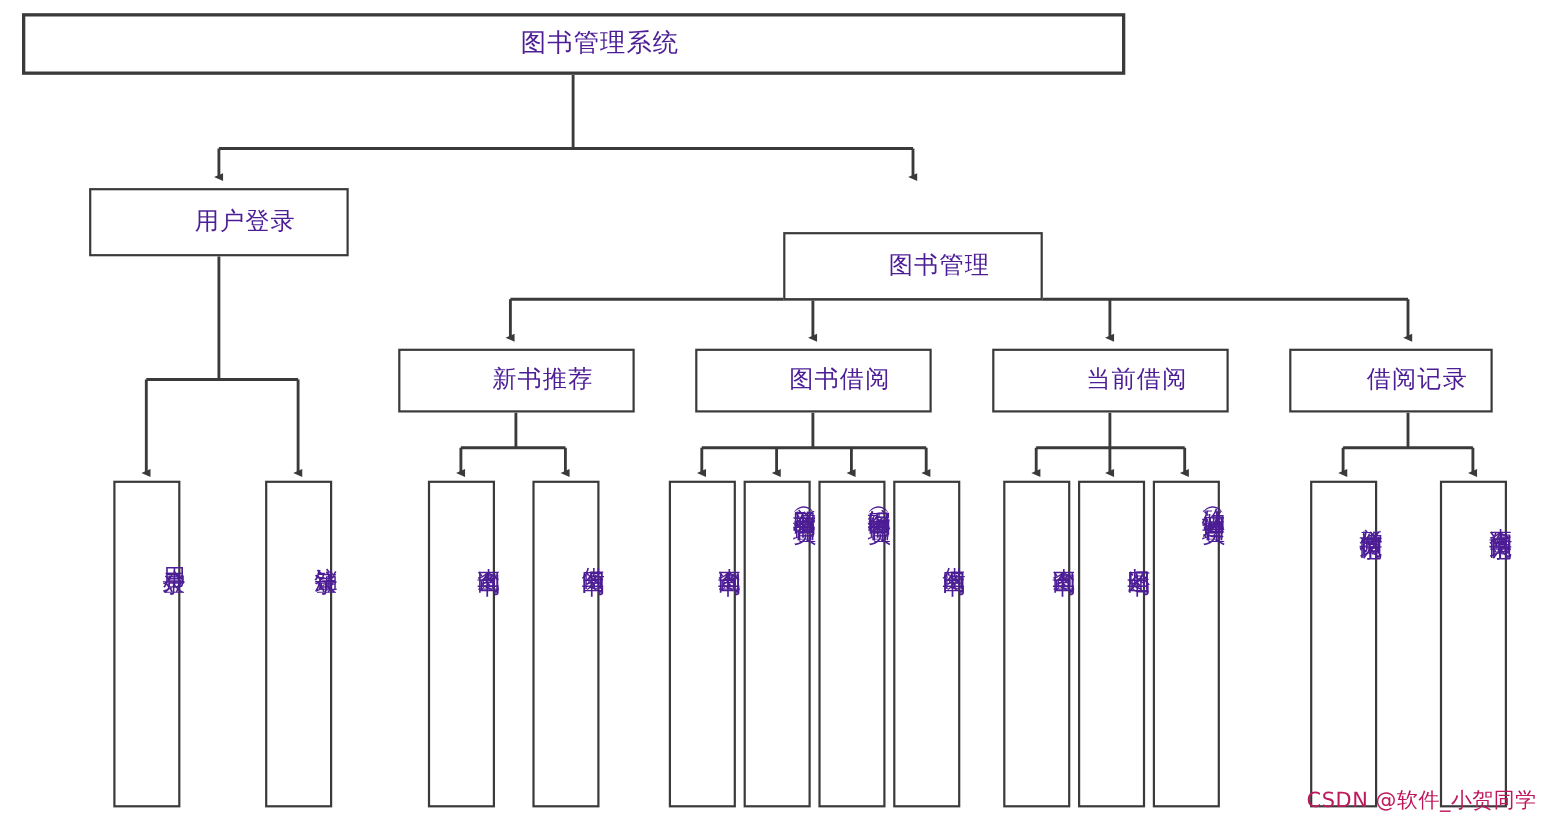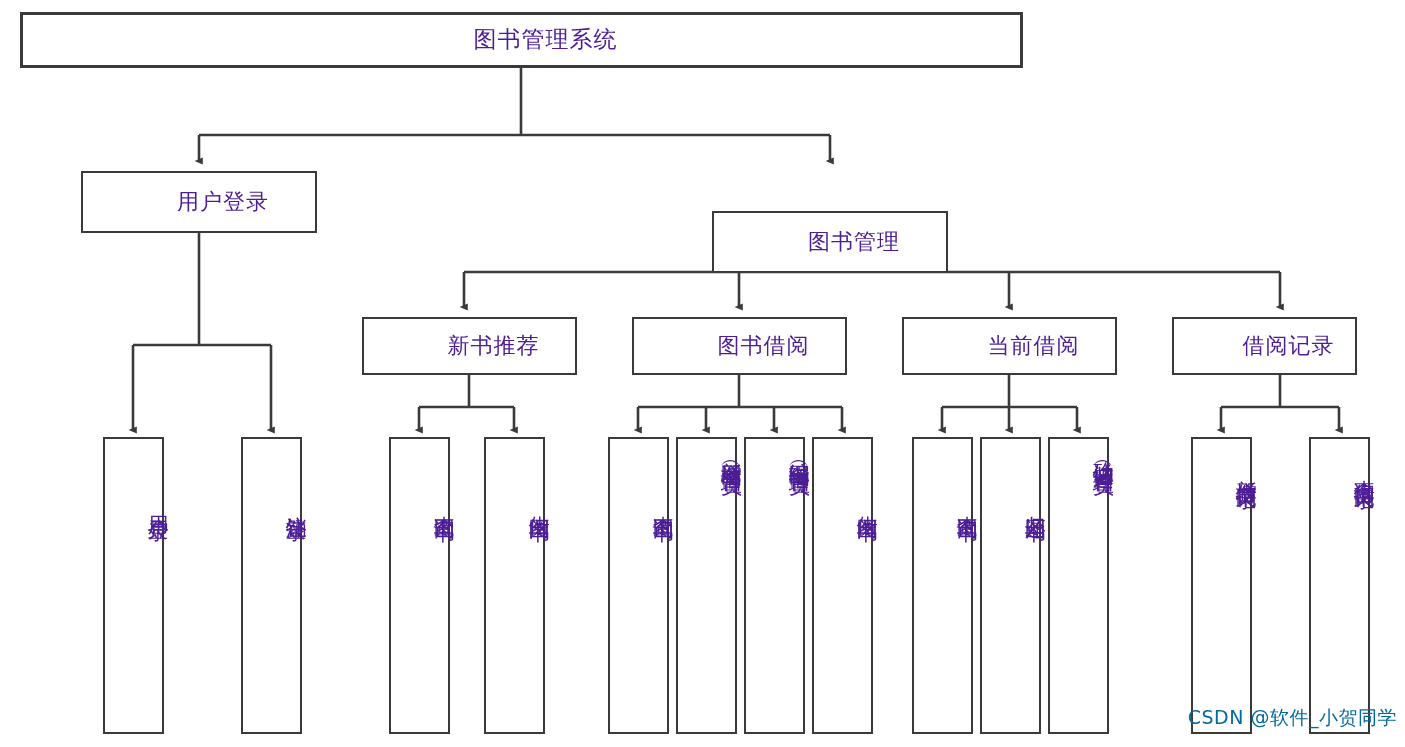--- a/index.html
+++ b/index.html
@@ -64,23 +64,23 @@
   }
   .leaf .node-label-v {
     margin-top: 0;
   }
   .leaf.pad-mid .node-label-v { margin-top: 60px; }
   .leaf.pad-small .node-label-v { margin-top: 24px; }
   .leaf.pad-none .node-label-v { margin-top: 6px; }
   #watermark {
     position: absolute;
     right: 8px;
-    bottom: 16px;
+    bottom: 6px;
     font-size: 19px;
-    color: #0369a1;
+    color: #be185d;
     letter-spacing: 0.5px;
     white-space: nowrap;
     user-select: none;
     pointer-events: none;
   }
 </style>
 </head>
 <body>
 
 <div id="diagram-root">

